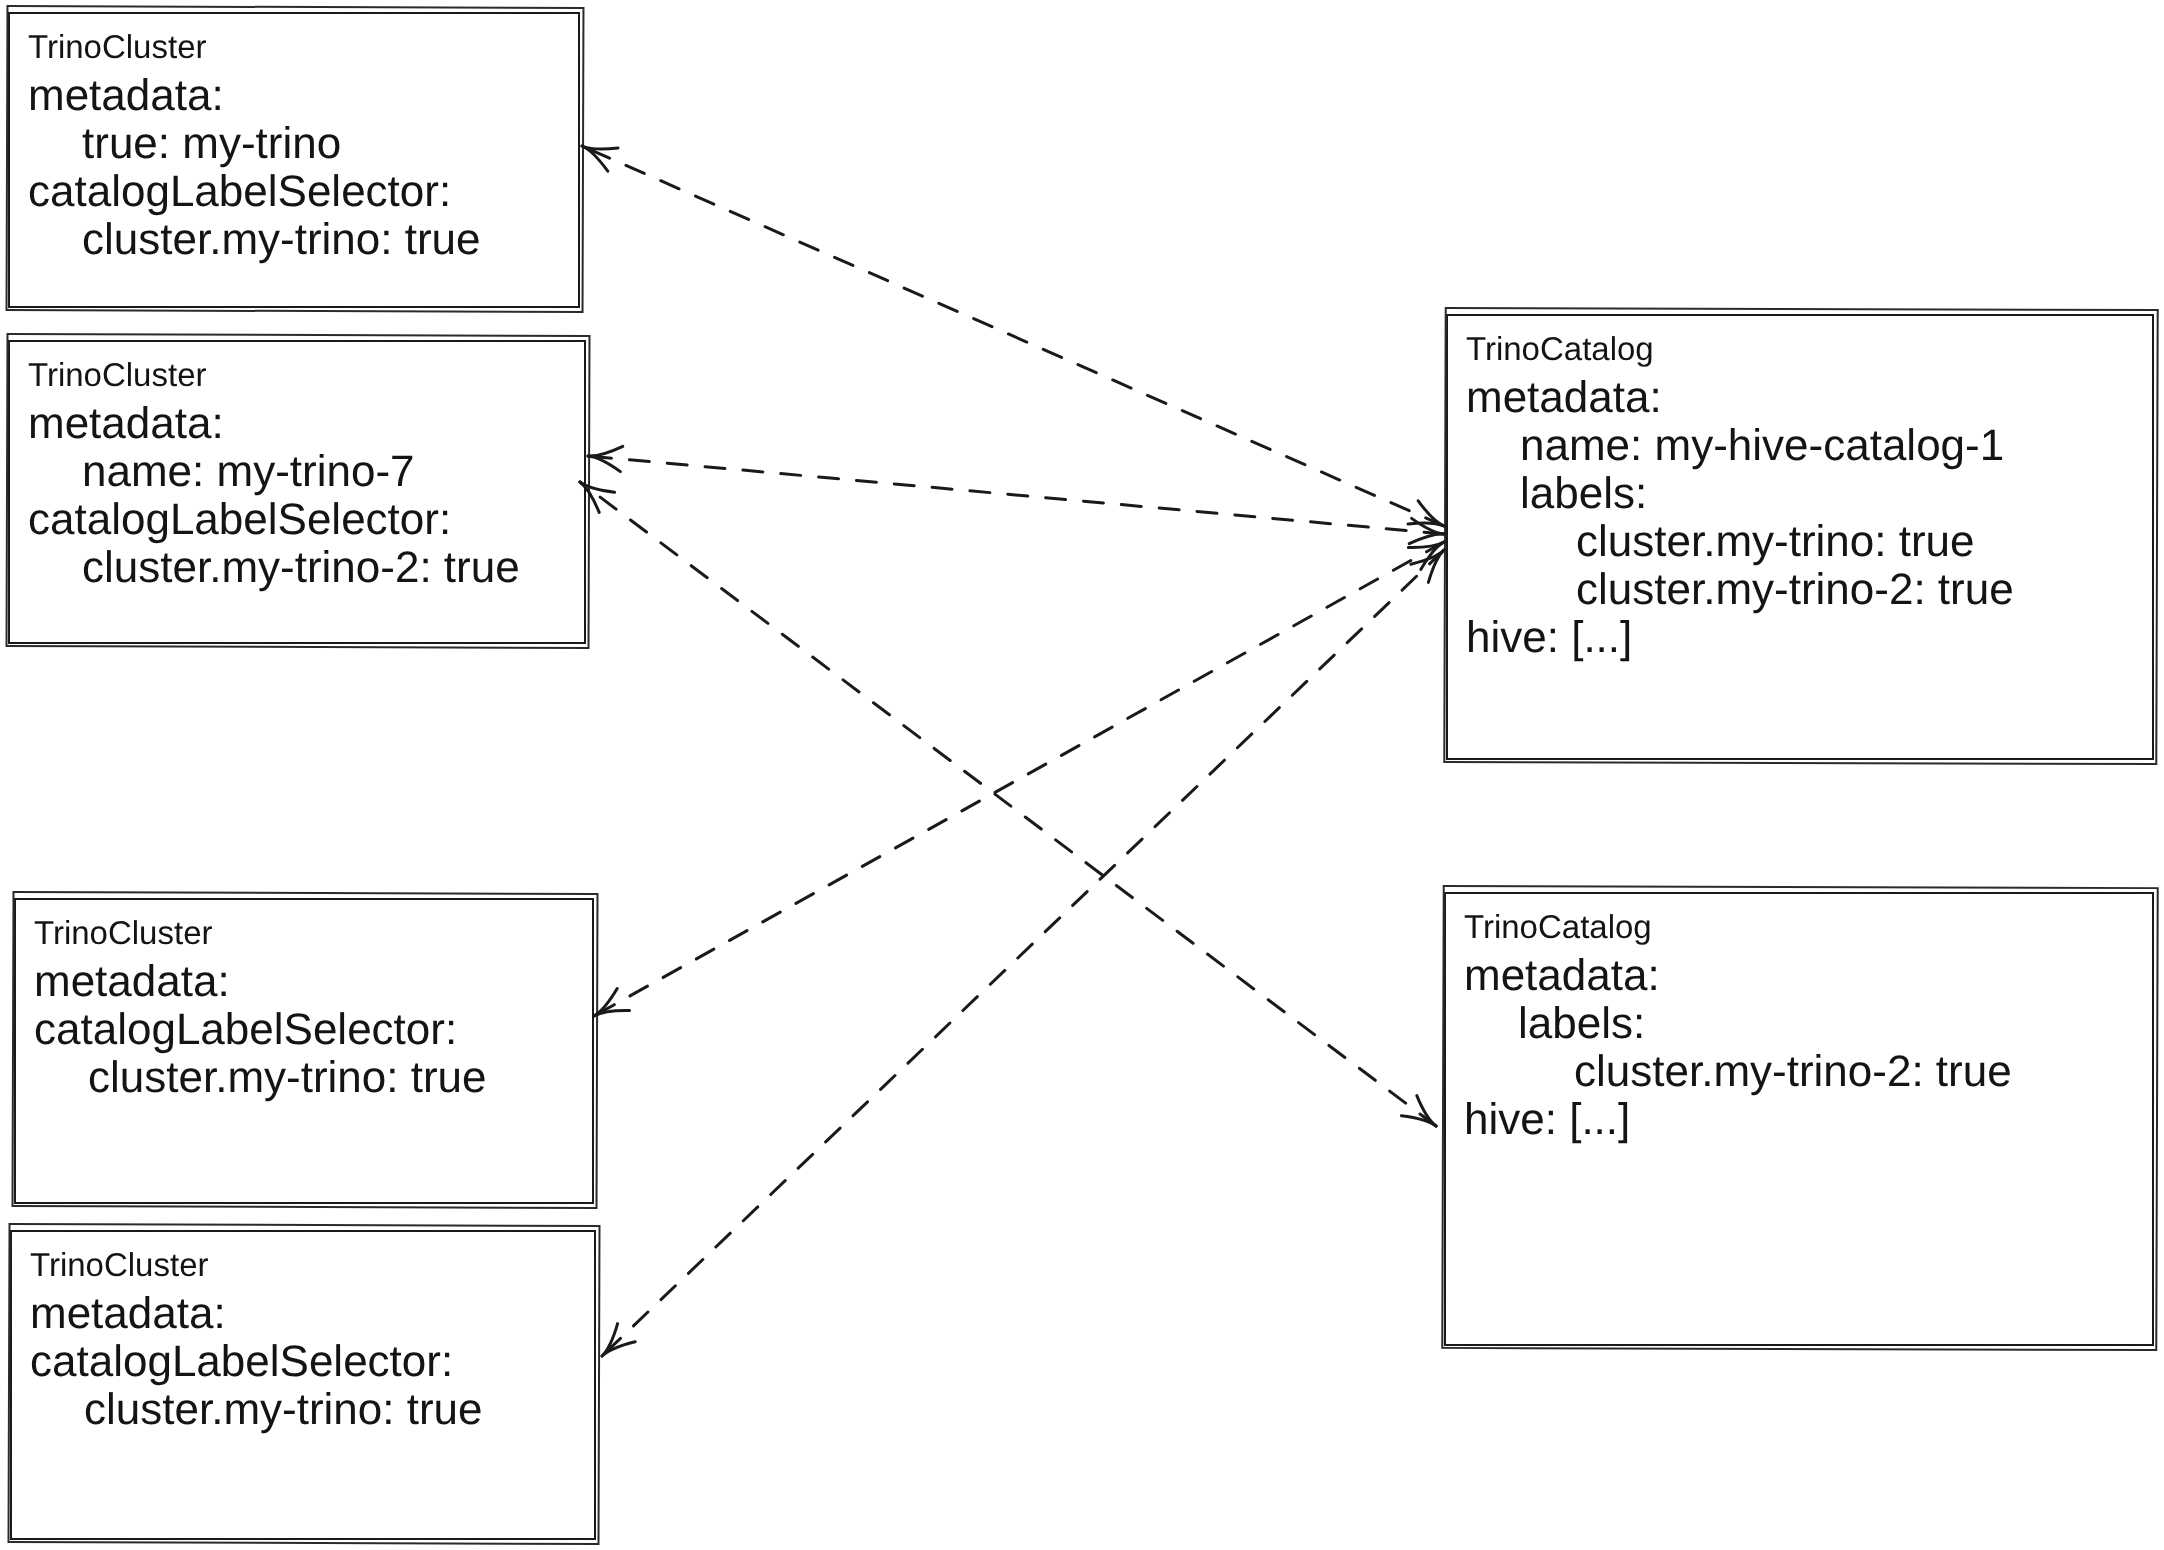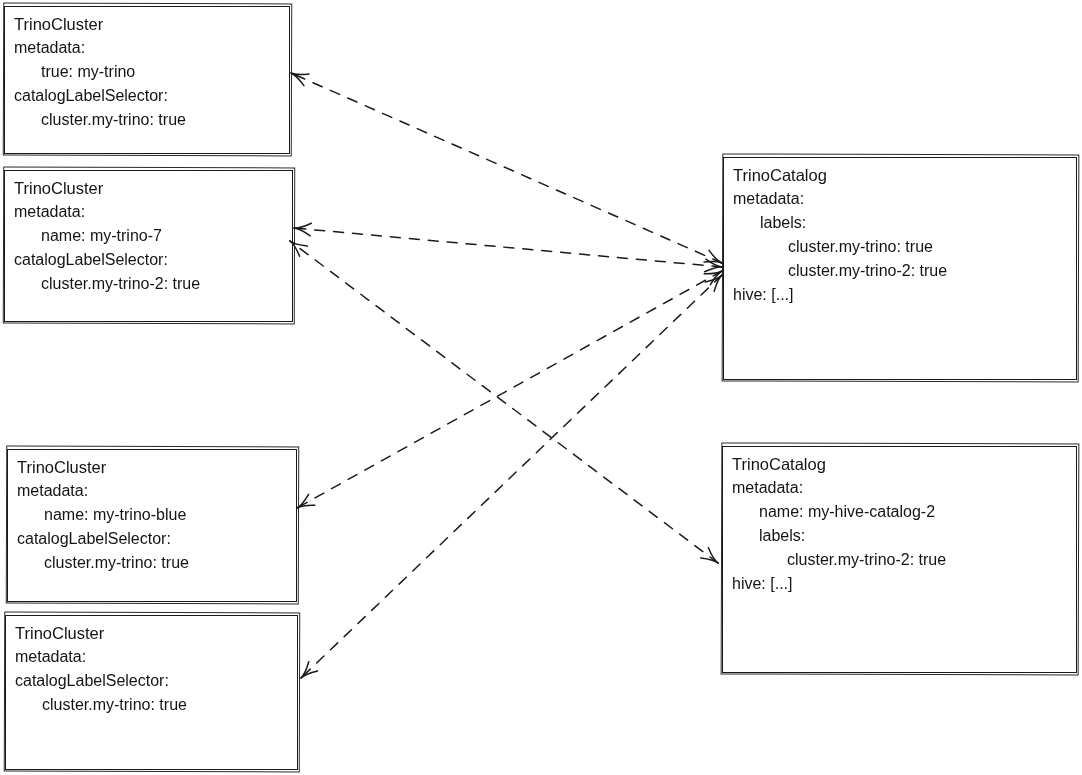--- a/index.html
+++ b/index.html
@@ -10,21 +10,21 @@
   .node{
     position:absolute;background:#ffffff;border:1.7px solid #1a1a1a;
     padding:5px 9px;box-sizing:border-box;z-index:1;
   }
   
   .node::before{
     content:"";position:absolute;inset:-4px -3px -3px -2px;
     border:1px solid #2b2b2b;transform:rotate(.18deg);pointer-events:none;
   }
   .node-title{font-size:16.5px;line-height:24px;white-space:nowrap;}
-  .nline{font-size:16px;line-height:24px;white-space:nowrap;}
+  .nline{font-size:22px;line-height:24px;white-space:nowrap;}
   .ind-1{padding-left:27px;}
   .ind-2{padding-left:55px;}
   #arrows{
     position:absolute;left:0;top:0;width:1082px;height:775px;
     z-index:5;pointer-events:none;
   }
 </style>
 </head>
 <body>
 
@@ -75,50 +75,49 @@
         <div class="nline ind-1">name: my-trino-7</div>
         <div class="nline ind-0">catalogLabelSelector:</div>
         <div class="nline ind-1">cluster.my-trino-2: true</div>
       </div>
   </div>
 
   <div class="node" style="left:7px;top:449px;width:290px;height:153px;">
     <div class="node-title">TrinoCluster</div>
     <div class="node-body">
         <div class="nline ind-0">metadata:</div>
-        <div class="nline ind-1">name: my-trino-blue</div>
         <div class="nline ind-0">catalogLabelSelector:</div>
         <div class="nline ind-1">cluster.my-trino: true</div>
       </div>
   </div>
 
   <div class="node" style="left:5px;top:615px;width:293px;height:155px;">
     <div class="node-title">TrinoCluster</div>
     <div class="node-body">
         <div class="nline ind-0">metadata:</div>
         <div class="nline ind-0">catalogLabelSelector:</div>
         <div class="nline ind-1">cluster.my-trino: true</div>
       </div>
   </div>
 
   <div class="node" style="left:723px;top:157px;width:354px;height:223px;">
     <div class="node-title">TrinoCatalog</div>
     <div class="node-body">
         <div class="nline ind-0">metadata:</div>
+        <div class="nline ind-1">name: my-hive-catalog-1</div>
         <div class="nline ind-1">labels:</div>
         <div class="nline ind-2">cluster.my-trino: true</div>
         <div class="nline ind-2">cluster.my-trino-2: true</div>
         <div class="nline ind-0">hive: [...]</div>
       </div>
   </div>
 
   <div class="node" style="left:722px;top:446px;width:355px;height:227px;">
     <div class="node-title">TrinoCatalog</div>
     <div class="node-body">
         <div class="nline ind-0">metadata:</div>
-        <div class="nline ind-1">name: my-hive-catalog-2</div>
         <div class="nline ind-1">labels:</div>
         <div class="nline ind-2">cluster.my-trino-2: true</div>
         <div class="nline ind-0">hive: [...]</div>
       </div>
   </div>
 
 </div>
 
 </body></html>

